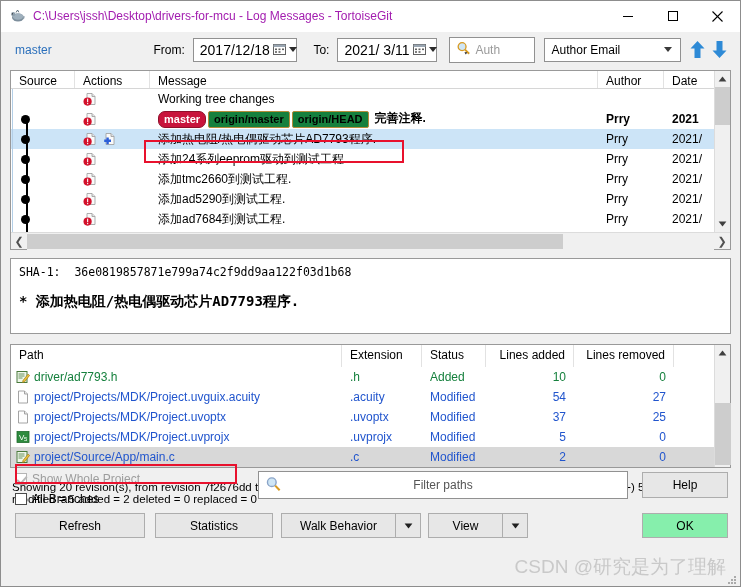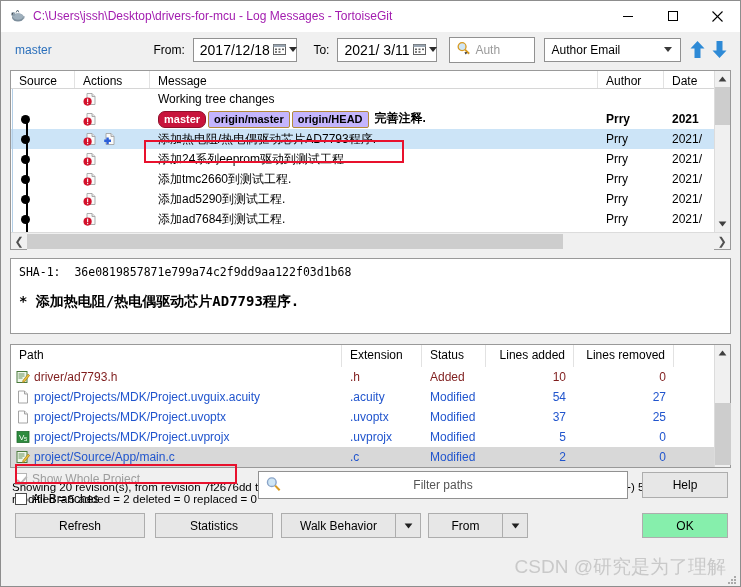--- a/index.html
+++ b/index.html
@@ -107,21 +107,21 @@
   .glineseg { position:absolute; left:15px; width:2px; background:#000; }
   .gdot { position:absolute; left:10px; top:6px; width:9px; height:9px; border-radius:50%; background:#000; }
   .gvert-blue { position:absolute; left:1px; top:0; bottom:0; width:1px; background:#b4cfe7; }
   
   .refs { display:inline-flex; align-items:center; vertical-align:middle; margin-right:4px; }
   .ref {
     font-size:11px; font-weight:bold; padding:1px 5px 1px 5px; line-height:13px;
     border:1px solid #b48b3a; margin-right:2px; border-radius:2px;
   }
   .ref.head { background:#c8143c; color:#fff; border-color:#8f0f2b; border-radius:7px; }
-  .ref.remote { background:#c4b5fd; color:#000;text-align:right; }
+  .ref.remote { background:#15803d; color:#000;text-align:right; }
   .msg-cn { font-weight:bold; }
   .hscroll {
     height:17px; flex:0 0 17px; background:#f0f0f0; border-top:1px solid #dcdcdc;
     display:flex; align-items:center; position:relative;
   }
   .hs-l, .hs-r { width:16px; text-align:center; font-size:11px; color:#505050; }
   .hs-track { flex:1; height:17px; background:#f0f0f0; position:relative; }
   .hs-thumb { position:absolute; left:0; top:1px; height:15px; width:78%; background:#cdcdcd; }
   .vscroll {
     width:16px; flex:0 0 16px; background:#f0f0f0; border-left:1px solid #dcdcdc;
@@ -162,21 +162,21 @@
   .frow { height:20px; display:flex; align-items:center; font-size:12px; }
   .frow.sel { background:#d8d8d8; }
   .fcell { white-space:nowrap; overflow:hidden; }
   .fpath { flex:1; padding-left:5px; display:flex; align-items:center; gap:4px; }
   .fext { width:80px; padding-left:8px; }
   .fstat { width:64px; padding-left:8px; }
   .fadd { width:88px; text-align:right; padding-right:8px; }
   .frem { width:100px; text-align:right; padding-right:8px; }
   .ftail { width:40px; }
   .blue { color:#2155cd; }
-  .magenta { color:#7f1d1d; }
+  .magenta { color:#15803d; }
   .fico { width:14px; height:14px; flex:0 0 14px; position:relative; }
 
   
   .statustext {
     position:absolute; left:11px; right:9px; top:480px;
     font-size:11.5px; color:#000; line-height:12px;
   }
 
   
   .bottom {
@@ -675,21 +675,21 @@
           <span>Walk Behavior</span>
         </span>
       <span class="btn-drop">
         <svg width="9" height="6" viewBox="0 0 9 6">
             <path d="M4.5 5.4 L0.6 0.6 L8.4 0.6 Z" fill="#202020"></path>
           </svg>
       </span>
     </div>
     <div class="btn split" style="left:427px; top:45px; width:100px; height:25px;">
       <span class="btn-main">
-          <span>From</span>
+          <span>View</span>
         </span>
       <span class="btn-drop">
         <svg width="9" height="6" viewBox="0 0 9 6">
             <path d="M4.5 5.4 L0.6 0.6 L8.4 0.6 Z" fill="#202020"></path>
           </svg>
       </span>
     </div>
     <div class="btn" style="left:641px; top:45px; width:86px; height:25px; background:#86efac;">
       <span>OK</span>
     </div>

